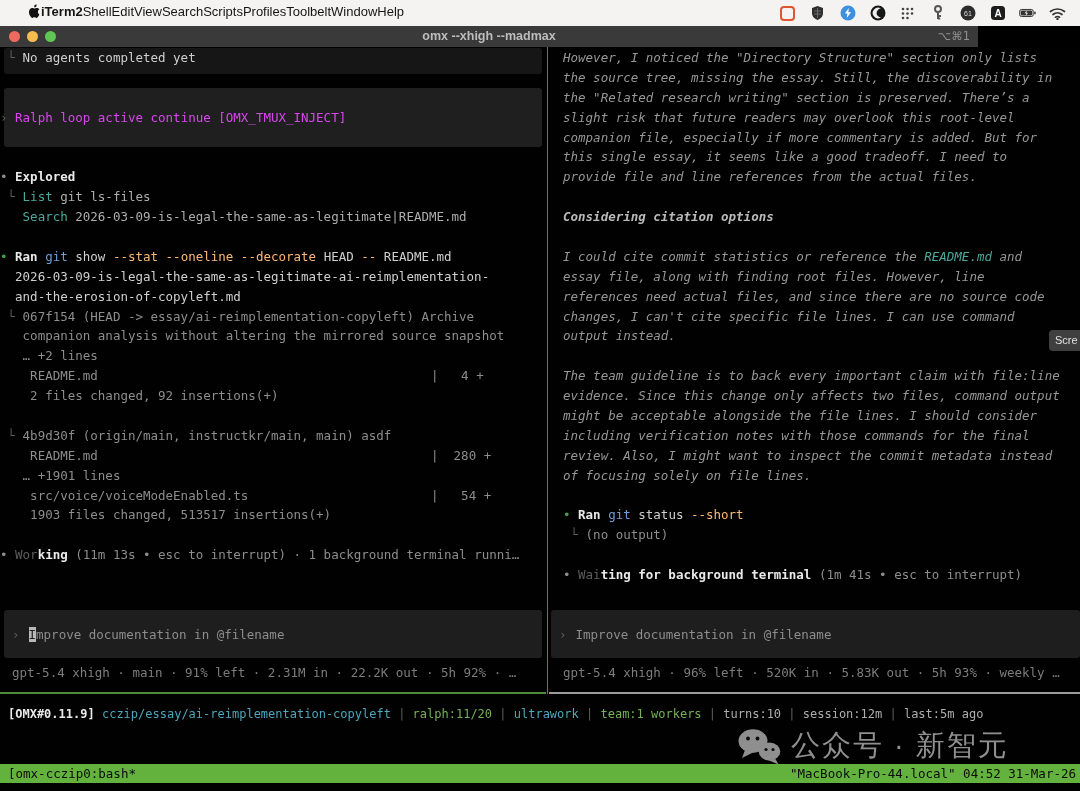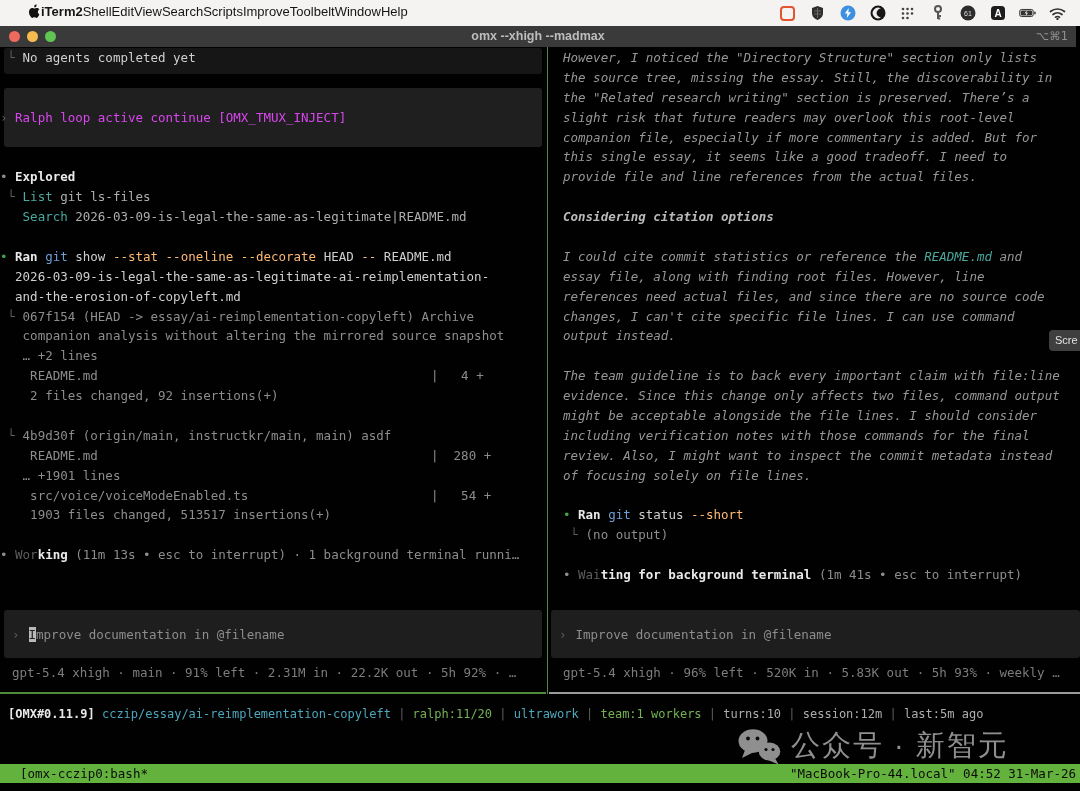--- a/index.html
+++ b/index.html
@@ -10,21 +10,21 @@
   .menubar{position:absolute;top:0;left:0;width:1080px;height:26px;background:#f4f3f1;
            display:flex;align-items:center;font-family:"Liberation Sans",sans-serif;
            font-size:13px;color:#151515;z-index:30;}
   .menu-left{display:flex;align-items:flex-start;padding-left:28px;}
   .menu-item{cursor:default;}
   .menu-item.app{font-weight:bold;}
   .menu-right{margin-left:auto;display:flex;align-items:center;gap:13px;padding-right:14px;}
   .sicon{width:17px;height:17px;display:inline-flex;align-items:center;justify-content:center;}
 
   
-  .titlebar{position:absolute;top:26px;left:0;width:1076px;height:21px;background:#3a3a3a;z-index:29;text-decoration:underline;}
+  .titlebar{position:absolute;top:26px;left:0;width:978px;height:21px;background:#3a3a3a;z-index:29;text-decoration:underline;}
   .lights{position:absolute;left:9px;top:5px;display:flex;gap:7px;}
   .light{width:11px;height:11px;border-radius:50%;}
   .light.red{background:#ee6a5f;}
   .light.yellow{background:#f5bd4f;}
   .light.green{background:#61c554;}
   .wtitle{position:absolute;left:0;right:0;top:0;height:21px;line-height:21px;text-align:center;
           color:#bdbdbd;font-family:"Liberation Sans",sans-serif;font-size:12.5px;font-weight:600;}
   .wshortcut{position:absolute;right:8px;top:0;height:21px;line-height:21px;color:#8f8f8f;
              font-size:11.5px;font-family:"DejaVu Sans",sans-serif;}
 
@@ -74,21 +74,21 @@
   
   .screen-btn{position:absolute;top:330px;right:0;width:25px;height:21px;background:#3f3f3f;
               border-radius:4px 0 0 4px;color:#e2e2e2;font-family:"Liberation Sans",sans-serif;
               font-size:11px;line-height:21px;padding-left:6px;overflow:hidden;z-index:20;}
 
   
   .omxline{position:absolute;left:8px;top:705px;height:18px;line-height:18px;font-size:12px;white-space:pre;}
   .omxline .trow{height:18px;line-height:18px;font-size:12px;}
   .tmuxbar{position:absolute;left:0;top:764px;width:1080px;height:19px;background:#63b23d;
            display:flex;align-items:center;font-size:12.5px;color:#0b0b0b;z-index:5;}
-  .tmux-left{padding-left:20px;white-space:pre;}
+  .tmux-left{padding-left:8px;white-space:pre;}
   .tmux-right{margin-left:auto;padding-right:4px;white-space:pre;}
 
   
   .watermark{position:absolute;top:726px;left:737px;display:flex;align-items:center;gap:10px;z-index:6;}
   .wm-text{color:#8f8f8f;font-family:"Liberation Sans",sans-serif;font-size:29px;letter-spacing:2px;}
 </style>
 </head>
 <body>
 
 <div class="screen">
@@ -99,21 +99,21 @@
         <svg width="13" height="15" viewBox="0 0 13 15">
             <path d="M6.8 3.6c.9-.2 1.6-.9 1.8-2 .3-1.2-.9-1.6-1.8-.5C6.2 1.8 6 2.9 6.8 3.6ZM10 7.6c0-1.7 1.4-2.4 1.4-2.4-.7-1.1-1.9-1.3-2.4-1.3-1-.1-1.9.6-2.5.6-.5 0-1.4-.6-2.3-.6C2.7 4 1 5.3 1 7.9c0 1.6.5 3.2 1.3 4.2.6 1 1.2 1.8 2 1.8.8 0 1.1-.6 2.1-.6 1 0 1.3.6 2.1.6.8 0 1.5-.8 2-1.8.4-.6.6-1 .8-1.7-1.4-.6-1.6-2.7-1.3-2.8Z" fill="#111"></path>
           </svg>
       </span>
       <span class="menu-item app">iTerm2</span>
       <span class="menu-item">Shell</span>
       <span class="menu-item">Edit</span>
       <span class="menu-item">View</span>
       <span class="menu-item">Search</span>
       <span class="menu-item">Scripts</span>
-      <span class="menu-item">Improve</span>
+      <span class="menu-item">Profiles</span>
       <span class="menu-item">Toolbelt</span>
       <span class="menu-item">Window</span>
       <span class="menu-item">Help</span>
     </div>
     <div class="menu-right">
       <span class="sicon">
           <span style="width:11px;height:11px;border:2.5px solid #e0542e;border-radius:4px;display:inline-block;"></span>
         </span>
       <span class="sicon">
           <svg width="15" height="16" viewBox="0 0 15 16">

